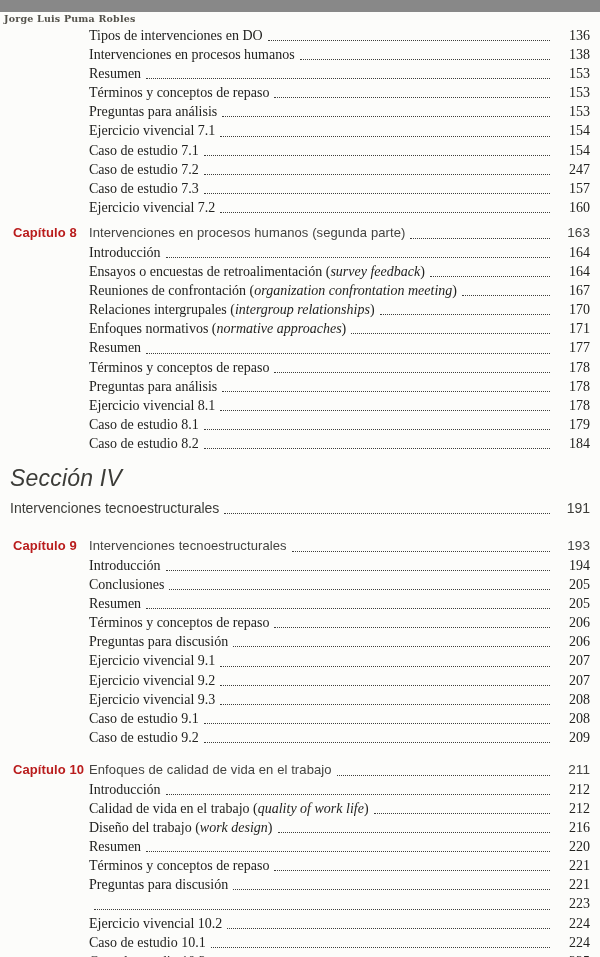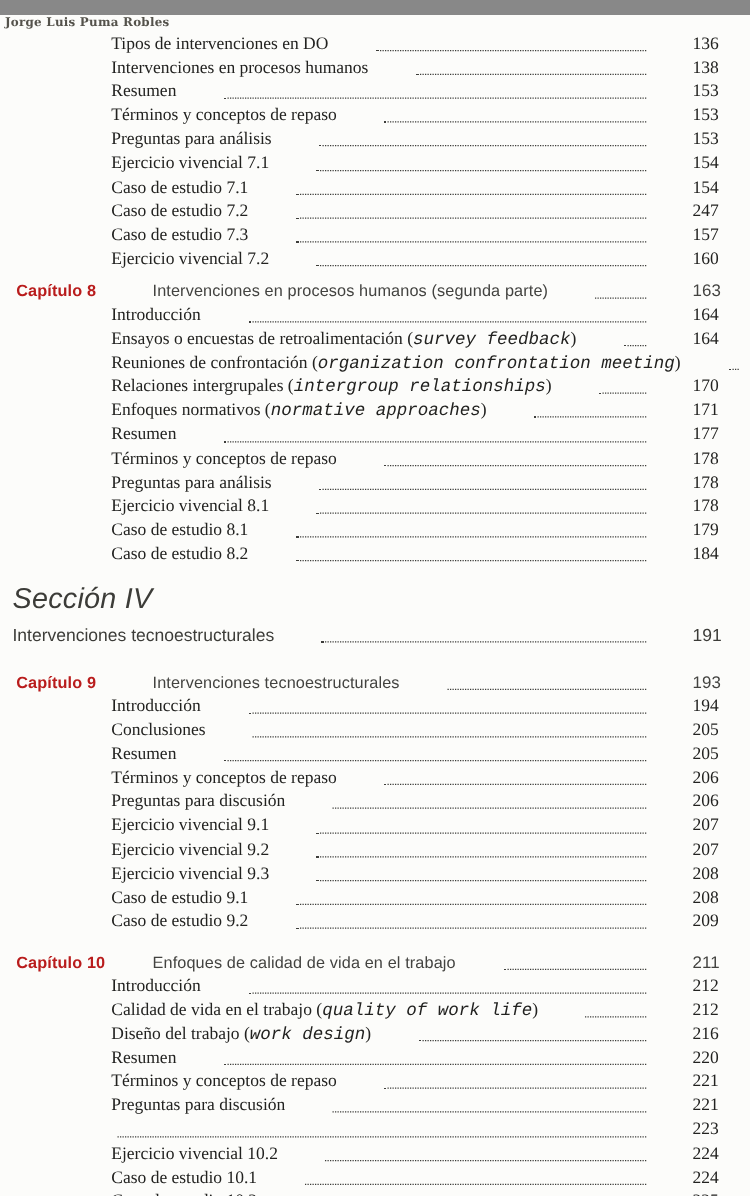--- a/index.html
+++ b/index.html
@@ -35,37 +35,36 @@
     width: 600px;
     padding-right: 10px;
     box-sizing: border-box;
   }
   .row {
     display: flex;
     height: 19.1px;
     line-height: 19.1px;
     font-size: 14px;
     white-space: nowrap;
-    gap: 33px;
   }
   .row.item { padding-left: 89px; }
   .row .text { flex: 0 0 auto; }
-  .row .text i { font-family: Liberation Mono, monospace; text-align: right; }
+  .row .text i { font-family: Liberation Serif, serif; text-align: right; }
   .dots {
     flex: 1 1 auto;
     min-width: 8px;
     height: 0;
     align-self: flex-end;
     margin: 0 4px 4px 5px;
     border-bottom: 1.7px dotted #3d3d3a;
   }
   .pg {
     flex: 0 0 auto;
     width: 36px;
-    text-align: left;
+    text-align: right;
   }
   .block.chapter { margin-top: 6px; }
   .chapter-row {
     font-family: "Liberation Sans", sans-serif;
     color: #434340;
     height: 20px;
     line-height: 20px;
     letter-spacing: 0.1px;
   }
   .chapter-row .chlabel {

